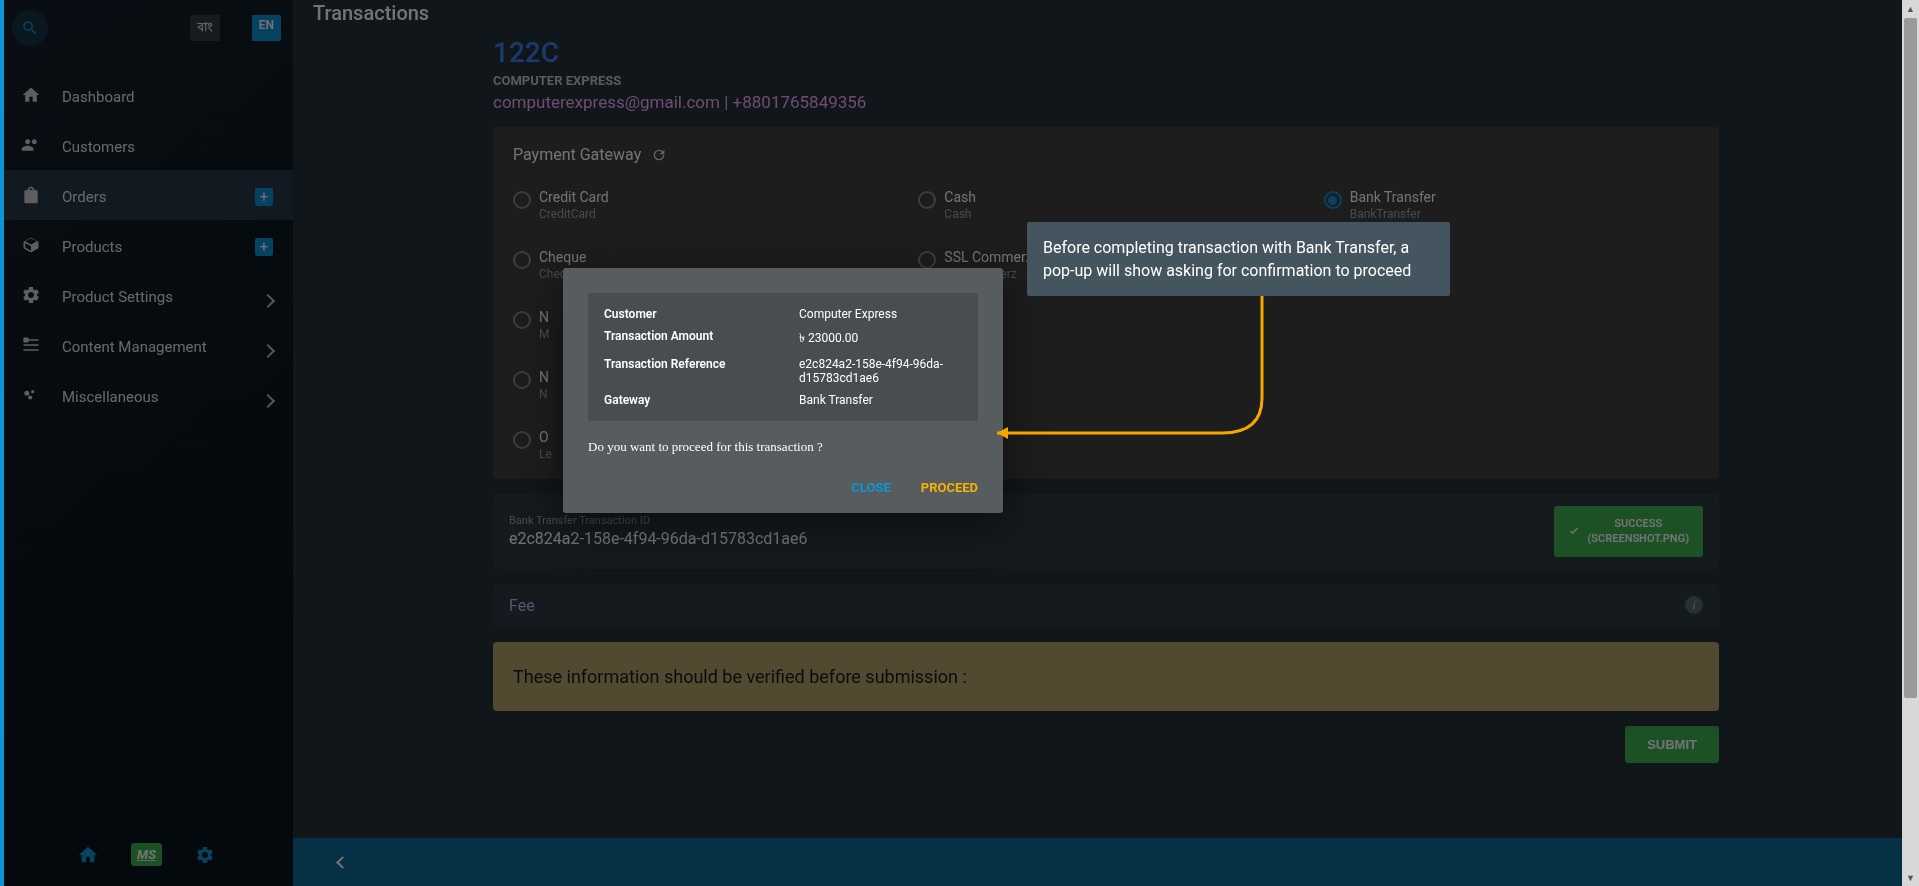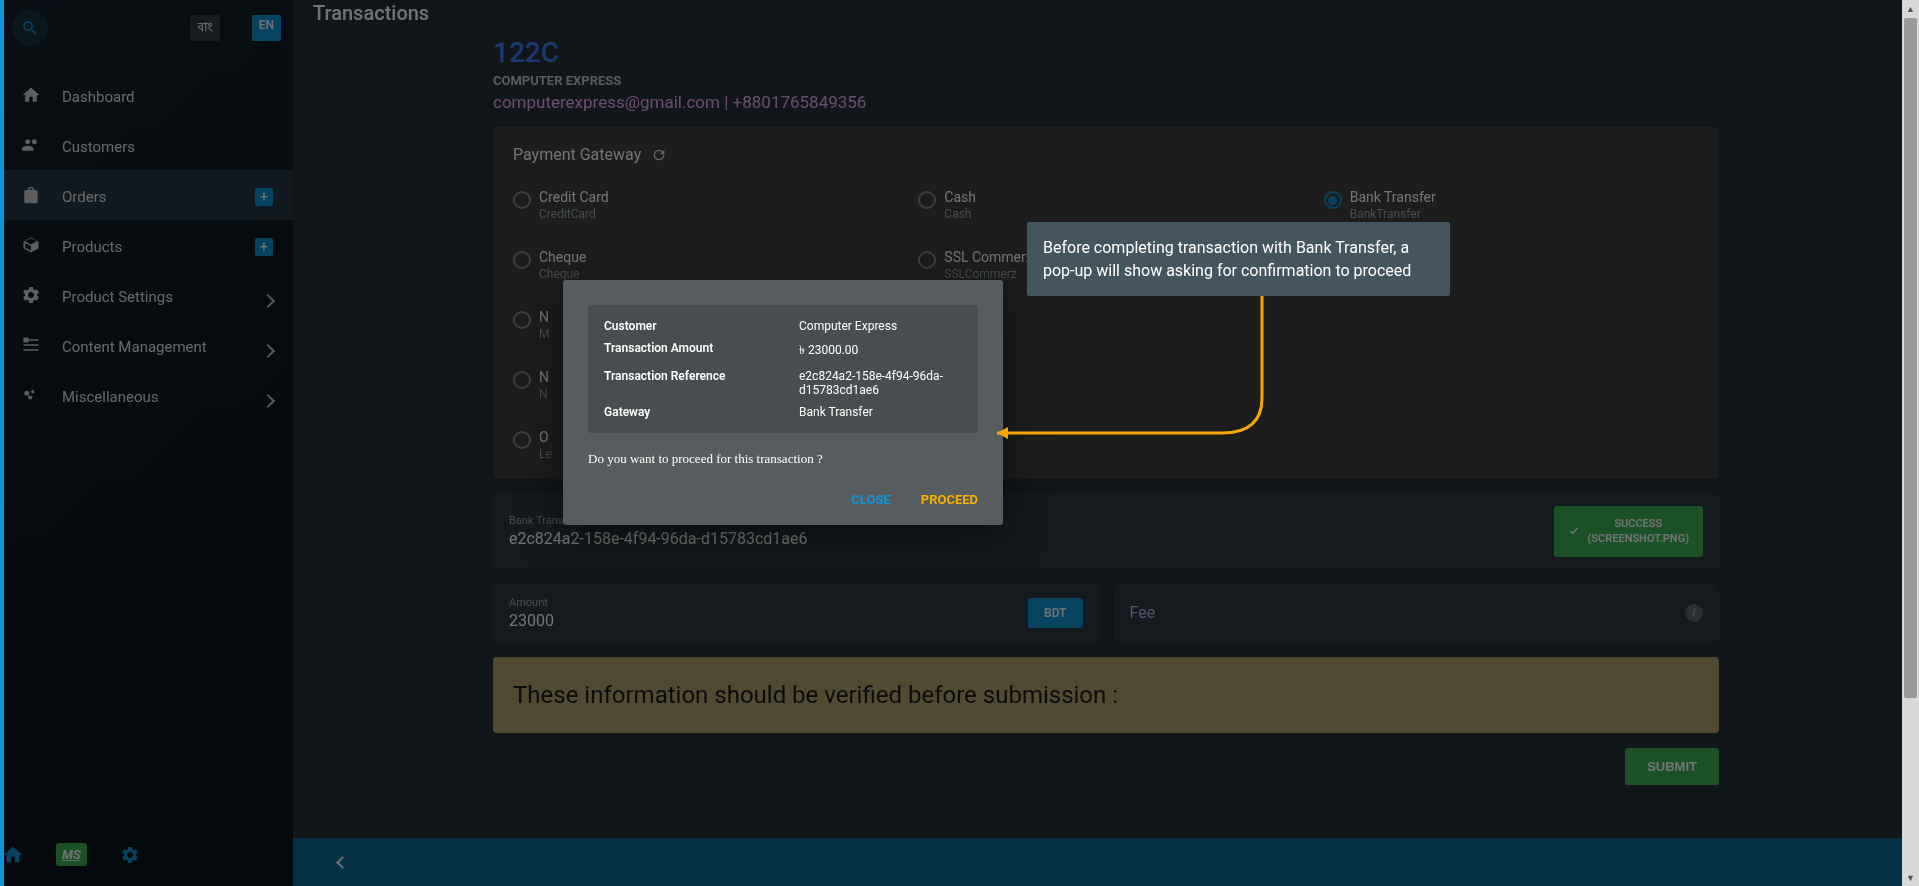--- a/index.html
+++ b/index.html
@@ -89,20 +89,21 @@
       border-right: 2px solid #c0c0c0;
       border-bottom: 2px solid #c0c0c0;
       transform: rotate(-45deg);
     }
     
     .sidebar-bottom {
       margin-top: auto;
       height: 55px;
       display: flex;
       align-items: center;
+      justify-content: center;
       gap: 30px;
       padding-bottom: 8px;
       text-decoration: underline;
     }
     .sb-icon { width: 26px; height: 26px; display: flex; align-items: center; justify-content: center; }
     .home-icon-svg { fill: #0e95d8; width: 22px; height: 22px; }
     .ms-badge {
       background: #3fb454; color: #fff;
       font-size: 13px; font-weight: 700;
       padding: 4px 6px; border-radius: 3px;
@@ -200,21 +201,21 @@
     }
     
     .two-col { display: flex; gap: 15px; }
     .two-col > * { flex: 1; }
     
     .warning-bar {
       background: #b3a46e;
       color: #1a1a1a;
       padding: 24px 20px;
       border-radius: 4px;
-      font-size: 24px;
+      font-size: 18px;
       margin-top: 15px;
       margin-bottom: 15px;
     }
     .submit-row { display: flex; justify-content: flex-end; }
     .submit-btn {
       background: #3fb454; color: #fff;
       padding: 11px 22px; border-radius: 3px;
       font-size: 13px; font-weight: 600;
       border: none; cursor: pointer;
     }
@@ -228,21 +229,21 @@
     .footer-chevron {
       width: 9px; height: 9px;
       border-left: 2px solid #fff;
       border-bottom: 2px solid #fff;
       transform: rotate(45deg);
     }
     
     
     .modal {
       position: absolute;
-      left: 563px; top: 280px;
+      left: 563px; top: 268px;
       width: 440px;
       background: #575c5e;
       border-radius: 3px;
       z-index: 100;
       box-shadow: 0 10px 40px rgba(0,0,0,0.5);
     }
     .modal-body { padding: 25px 25px 15px 25px; }
     .modal-table {
       background: #484d50;
       border-radius: 3px;
@@ -513,27 +514,20 @@
           <div>
               <div>SUCCESS</div>
               <div>(SCREENSHOT.PNG)</div>
             </div>
         </div>
       </div>
 
       <div class="two-col">
         <div class="input-card">
           <div class="input-wrap">
-            <div class="input-label">Amount</div>
-            <div class="input-value">23000</div>
-          </div>
-          <div class="bdt-badge">BDT</div>
-        </div>
-        <div class="input-card">
-          <div class="input-wrap">
             <div class="input-placeholder">Fee</div>
           </div>
           <div class="info-circle">i</div>
         </div>
       </div>
 
       <div class="warning-bar">These information should be verified before submission :</div>
 
       <div class="submit-row">
         <button class="submit-btn">SUBMIT</button>

